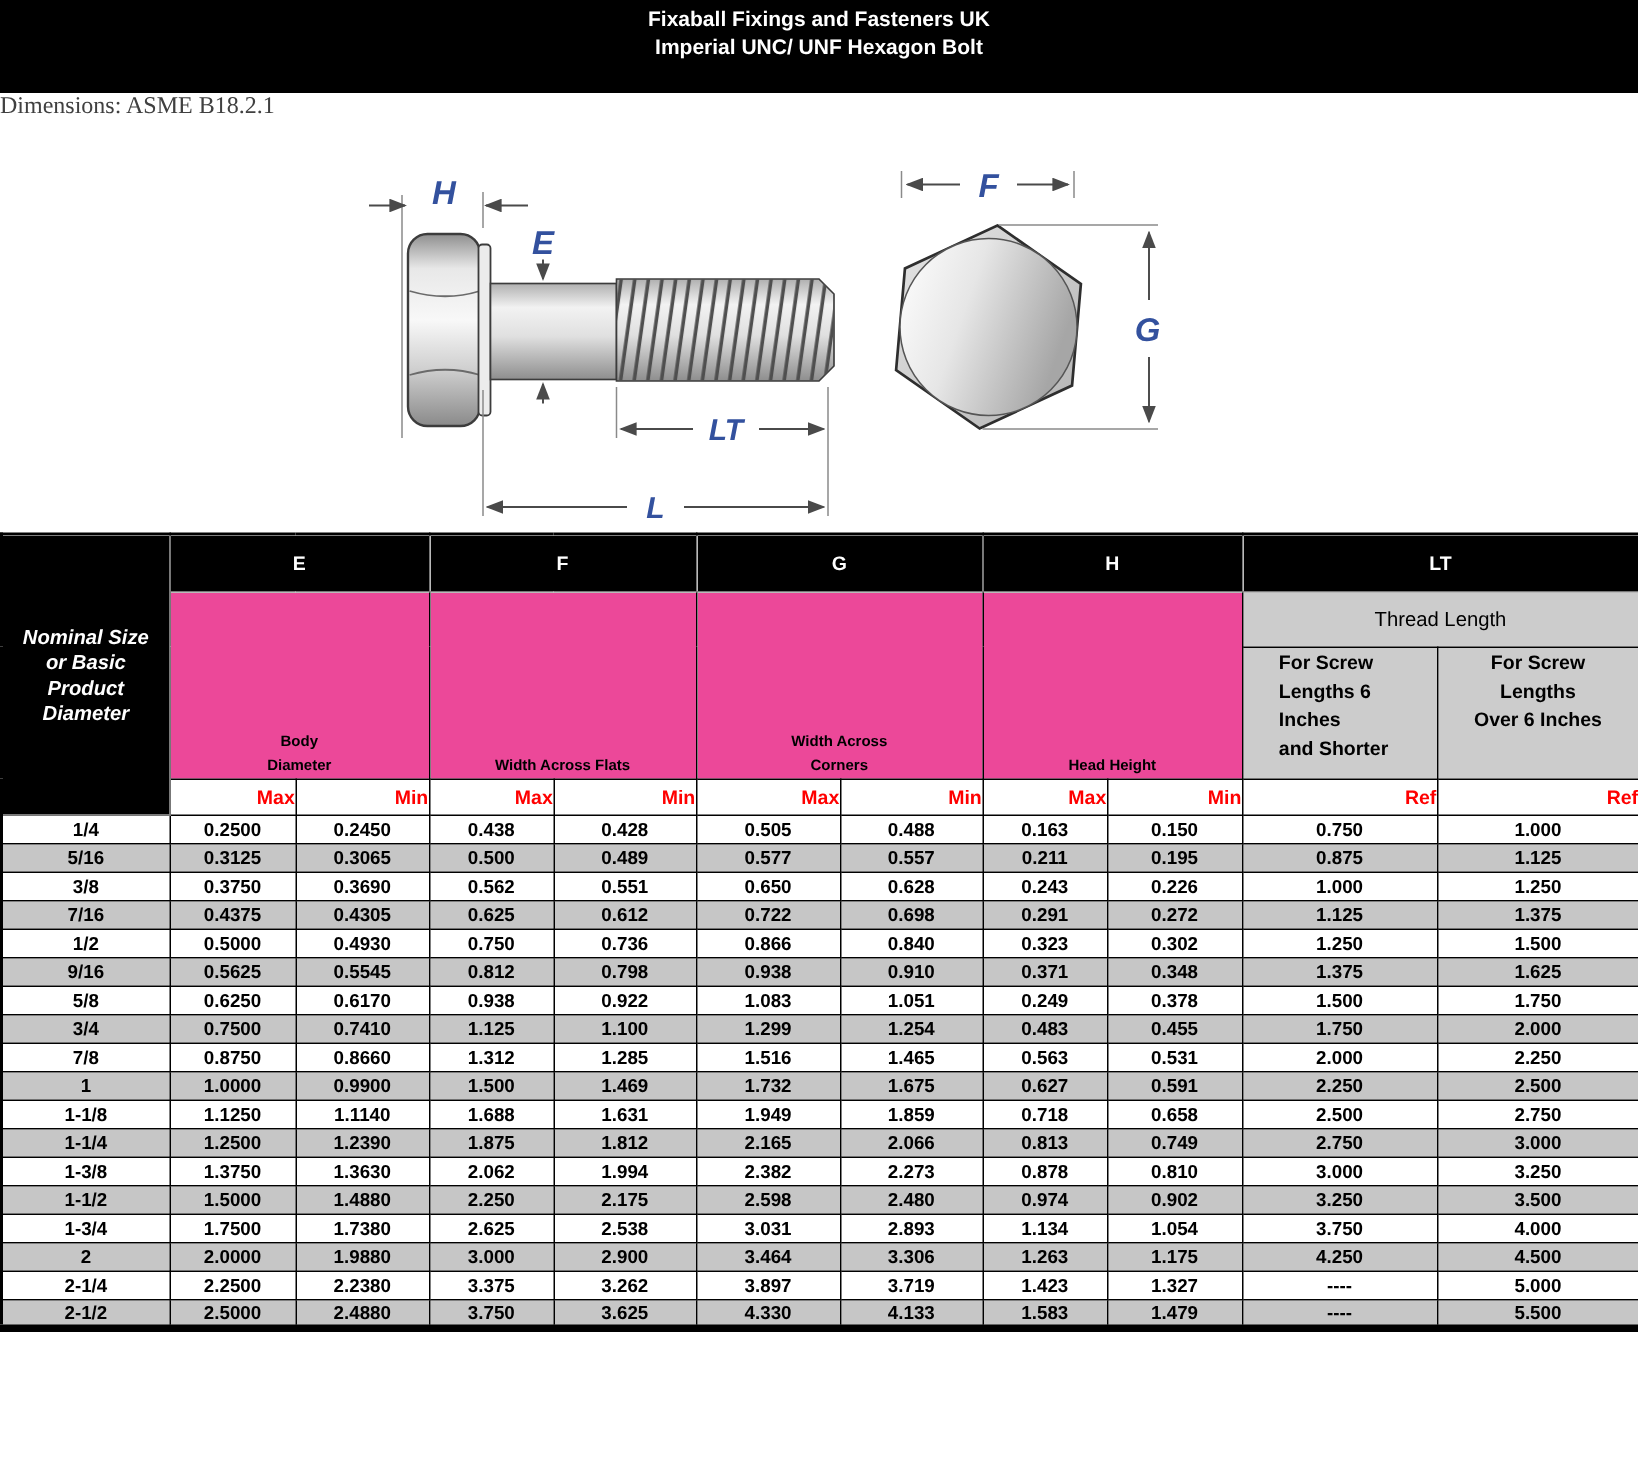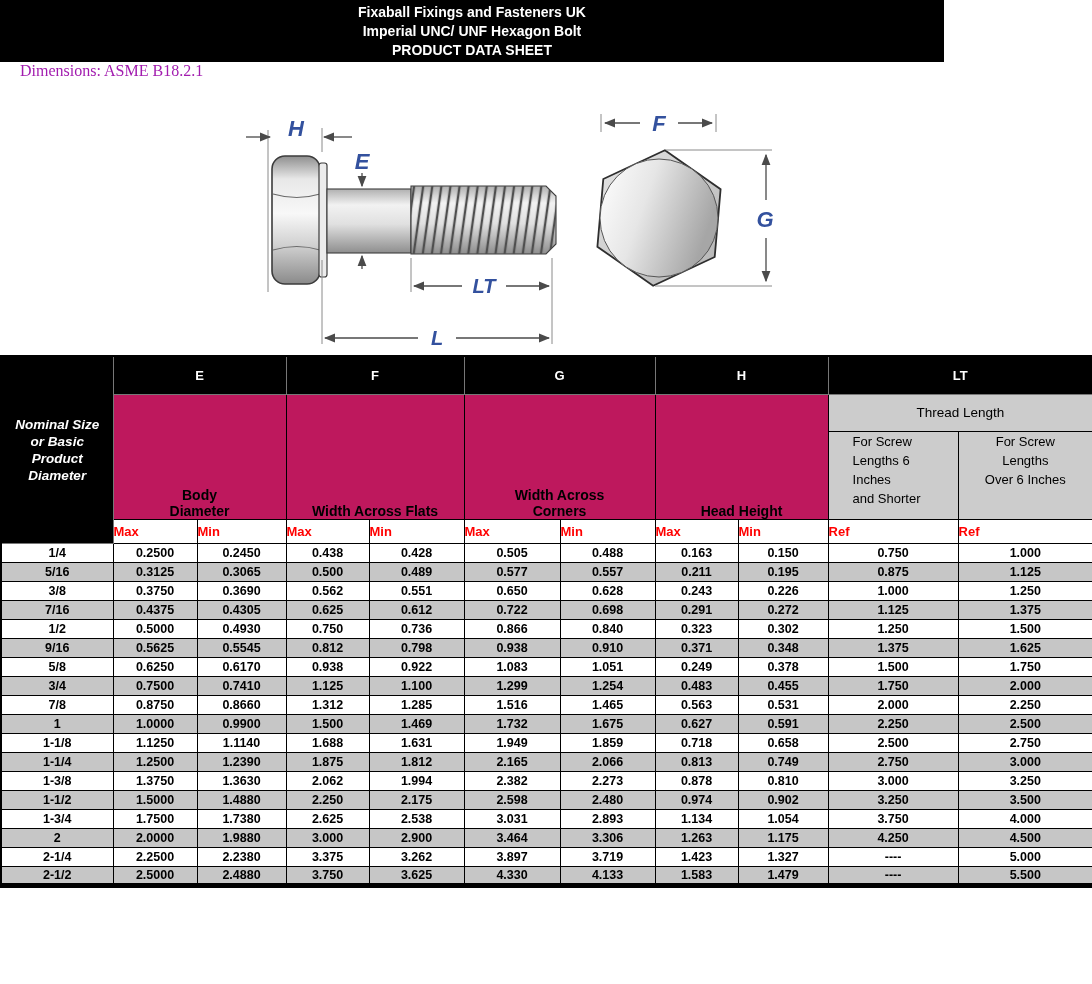--- a/index.html
+++ b/index.html
@@ -1,62 +1,61 @@
 <!DOCTYPE html>
 <html><head>
 <meta charset="utf-8">
 <style>
   html,body{margin:0;padding:0;}
   body{width:1092px;height:984px;background:#fff;position:relative;
        font-family:"Liberation Sans",sans-serif;overflow:hidden;}
 
   
-  .title-bar{position:absolute;top:0;left:0;width:944px;height:62px;
+  .title-bar{position:absolute;top:0;left:0;width:1092px;height:62px;
              background:#000;color:#fff;text-align:center;font-weight:bold;
              font-size:14px;line-height:19px;padding-top:3px;box-sizing:border-box;}
 
   
-  .dims-note{position:absolute;top:62px;left:20px;
-             font-family:"Liberation Serif",serif;font-size:16px;color:#a21caf;}
+  .dims-note{position:absolute;top:62px;left:0;
+             font-family:"Liberation Serif",serif;font-size:16px;color:#404040;}
 
   
   .diagram{position:absolute;top:85px;left:0;}
   .dlab{font-family:"Liberation Sans",sans-serif;font-style:italic;
         font-weight:bold;fill:#33519E;}
   .dim{stroke:#4a4a4a;stroke-width:1.3;fill:none;}
   .ext{stroke:#8a8a8a;stroke-width:1;fill:none;}
 
   
   table.spec{border-collapse:collapse;table-layout:fixed;width:1092px;
              position:absolute;top:355px;left:0;
              border:2px solid #000;border-bottom:5px solid #000;}
   table.spec td,table.spec th{border:1px solid #000;overflow:hidden;padding:0;}
   tr.r1{height:38px;} tr.r2a{height:37px;} tr.r2b{height:88px;}
   tr.r3{height:24px;} tbody.data tr{height:19px;}
   .blk{background:#000;color:#fff;font-size:13px;font-weight:bold;
        text-align:center;border:1px solid #777 !important;}
   .corner{vertical-align:middle;white-space:pre-line;font-size:13.5px;line-height:17px;font-style:italic;}
-  .gdesc{background:#be185d;font-weight:bold;text-align:center;vertical-align:bottom;
-         font-size:14px;line-height:16px;padding-bottom:2px;white-space:pre-line;}
+  .gdesc{background:#ec4899;font-weight:bold;text-align:center;vertical-align:bottom;
+         font-size:10px;line-height:16px;padding-bottom:2px;white-space:pre-line;}
   .tl{background:#ccc;font-weight:normal;text-align:center;vertical-align:middle;font-size:13.5px;}
-  .screw{background:#ccc;font-weight:normal;font-size:13px;line-height:19px;
+  .screw{background:#ccc;font-weight:bold;font-size:13px;line-height:19px;
          vertical-align:top;white-space:pre-line;padding-top:4px;}
   .screw.l{text-align:left;padding-left:24px;}
   .screw.c{text-align:center;}
-  .mm{color:#F00;background:#fff;font-weight:bold;text-align:left;font-size:13px;}
+  .mm{color:#F00;background:#fff;font-weight:bold;text-align:right;font-size:13px;}
   tbody.data td{font-weight:bold;text-align:center;font-size:12.5px;background:#fff;color:#000;}
   tbody.data tr.alt td{background:#c6c6c6;}
 </style>
 </head>
 <body>
 
 <div class="title-bar">
   <div>Fixaball Fixings and Fasteners UK</div>
   <div>Imperial UNC/ UNF Hexagon Bolt</div>
-  <div>PRODUCT DATA SHEET</div>
 </div>
 
 <div class="dims-note">Dimensions: ASME B18.2.1</div>
 
 <svg class="diagram" width="1092" height="268" viewBox="0 85 1092 268">
   <defs>
     <linearGradient id="headGrad" x1="0" y1="0" x2="0" y2="1">
       <stop offset="0%" stop-color="#8f8f8f"></stop>
         <stop offset="18%" stop-color="#e8e8e8"></stop>
       <stop offset="45%" stop-color="#f8f8f8"></stop>

